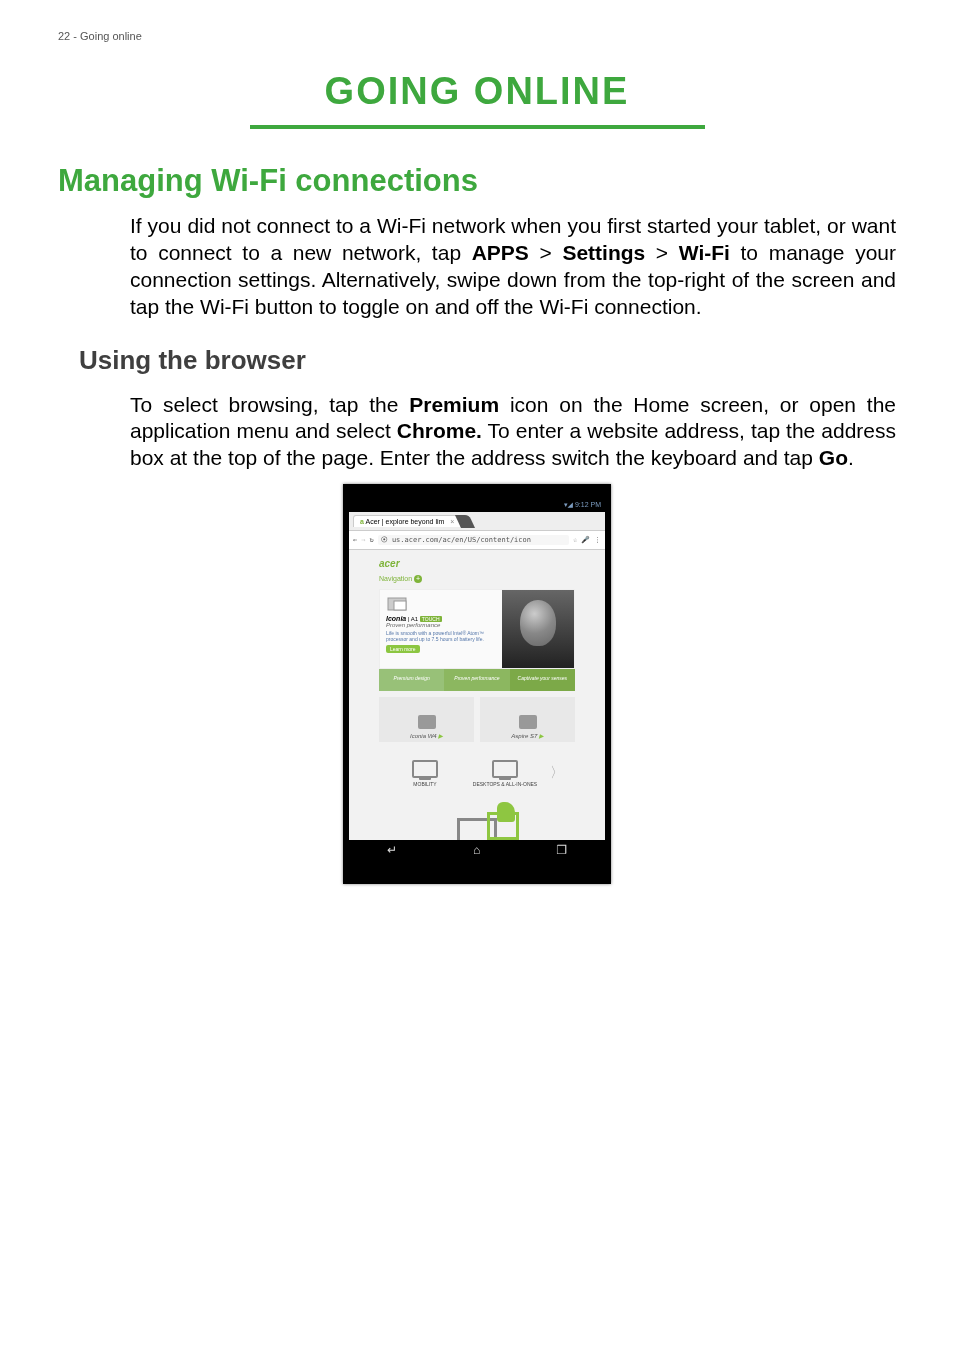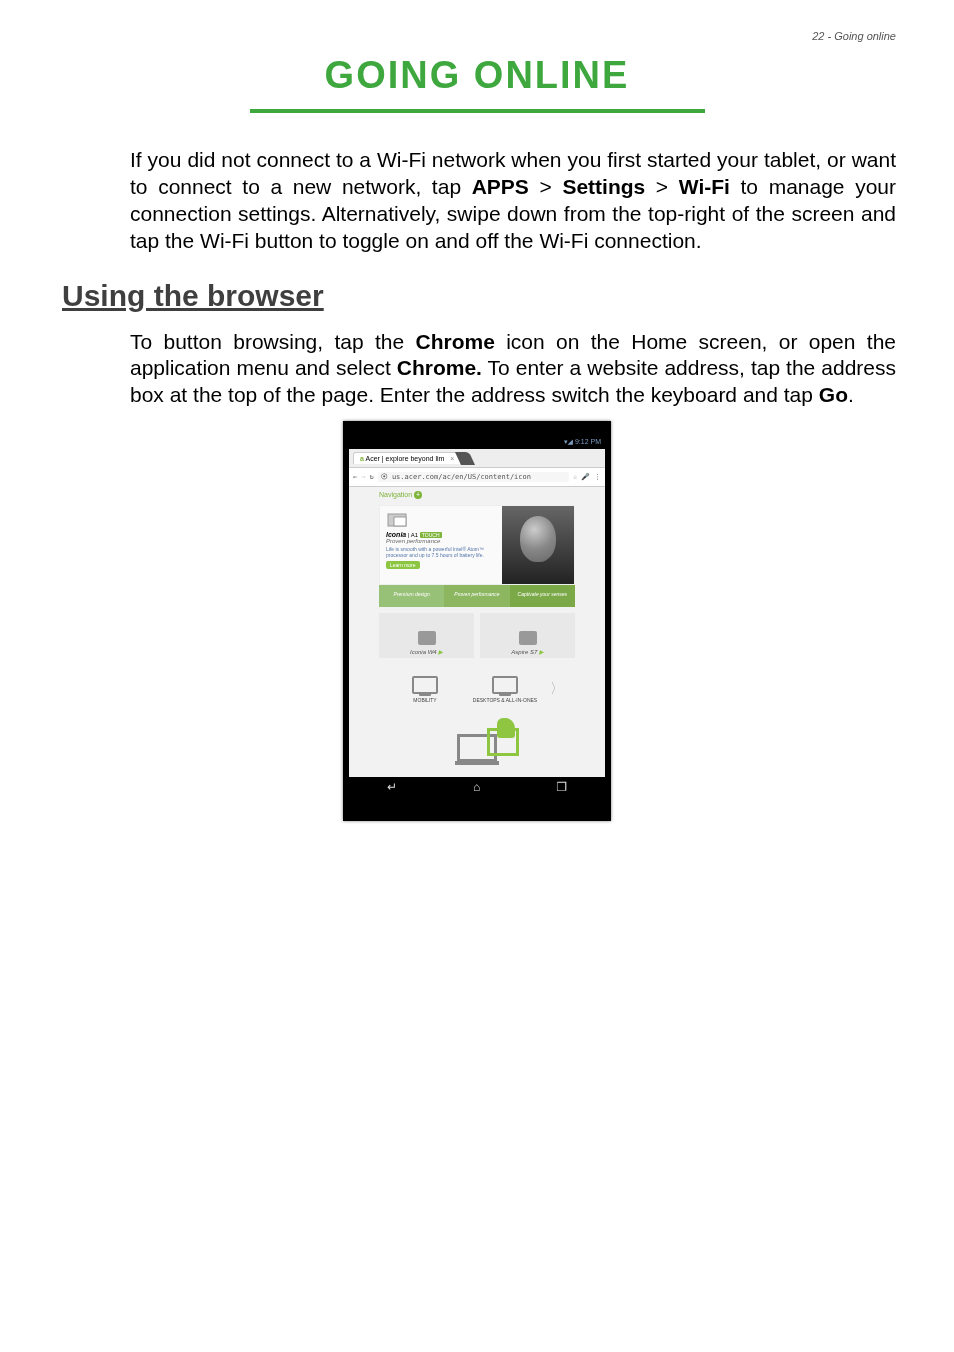--- a/index.html
+++ b/index.html
@@ -11,24 +11,22 @@
     width: 954px;
     height: 1352px;
     box-sizing: border-box;
   }
   .page {
     padding: 30px 58px 20px 58px;
     box-sizing: border-box;
   }
   .header-line {
     font-size: 11px;
-    font-style: italic;
     color: #555;
-    margin-bottom: 12px;
-    text-align: right;
+    margin-bottom: 28px;
   }
   .page-title {
     text-align: center;
     color: #3ea83e;
     font-size: 38px;
     font-weight: 600;
     letter-spacing: 2px;
     font-variant: small-caps;
     margin: 0;
     padding-bottom: 12px;
@@ -45,24 +43,23 @@
     margin: 0 auto 34px auto;
   }
   h2.section {
     color: #3ea83e;
     font-size: 31px;
     font-weight: bold;
     margin: 0 0 14px 0;
   }
   h3.subsection {
     color: #3f3f3f;
-    font-size: 30px;
+    font-size: 26px;
     font-weight: bold;
-    margin: 24px 0 16px 4px;
-    text-decoration: underline;
+    margin: 24px 0 16px 21px;
   }
   p.body {
     font-size: 21px;
     line-height: 1.28;
     text-align: justify;
     margin: 12px 0 12px 0;
     padding-left: 72px;
   }
   .bold { font-weight: bold; }
   .screenshot-wrap {
@@ -262,32 +259,33 @@
 <div class="page">
   <div class="header-line">
     <span>22</span><span> - </span><span>Going online</span>
   </div>
 
   <div class="title-wrap">
     <h1 class="page-title">GOING ONLINE</h1>
     <div class="title-underline"></div>
   </div>
 
+  <h2 class="section">Managing Wi-Fi connections</h2>
 
   <p class="body">
     <span>If you did not connect to a Wi-Fi network when you first started your tablet, or want to connect to a new network, tap </span><span class="bold">APPS</span><span> &gt; </span><span class="bold">Settings</span><span> &gt; </span><span class="bold">Wi-Fi</span><span> to manage your connection settings. Alternatively, swipe down from the top-right of the screen and tap the Wi-Fi button to toggle on and off the Wi-Fi connection.</span>
   </p>
 
 
 
 
   <h3 class="subsection">Using the browser</h3>
 
   <p class="body">
-    <span>To button browsing, tap the </span><span class="bold">Chrome</span><span> icon on the Home screen, or open the application menu and select </span><span class="bold">Chrome.</span><span> To enter a website address, tap the address box at the top of the page. Enter the address switch the keyboard and tap </span><span class="bold">Go</span><span>.</span>
+    <span>To select browsing, tap the </span><span class="bold">Premium</span><span> icon on the Home screen, or open the application menu and select </span><span class="bold">Chrome.</span><span> To enter a website address, tap the address box at the top of the page. Enter the address switch the keyboard and tap </span><span class="bold">Go</span><span>.</span>
   </p>
 
   <div class="screenshot-wrap">
     <div class="tablet-frame">
       <div class="tablet-screen">
 
         <div class="status-bar">
           <span>▾◢ </span><span>9:12 PM</span>
         </div>
 
@@ -305,20 +303,21 @@
           <span style="color:#ccc;">→</span>
           <span>↻</span>
           <div class="addr-box">
             <span>⦿ </span><span>us.acer.com/ac/en/US/content/icon</span>
           </div>
           <span>☆</span>
           <span>🎤</span>
           <span>⋮</span>
         </div>
 
+        <div class="acer-logo">acer</div>
         <div class="nav-label">
           <span>Navigation</span> <span style="display:inline-block;width:8px;height:8px;line-height:8px;border-radius:50%;background:#7fb43a;color:#fff;text-align:center;font-style:normal;font-size:7px;">+</span>
         </div>
 
         <div class="hero">
           <div class="hero-left">
             <svg width="26" height="18">
                 <rect x="2" y="2" width="18" height="12" fill="#ccc" stroke="#999"></rect>
                 <rect x="8" y="5" width="12" height="9" fill="#fff" stroke="#999"></rect>
               </svg>

